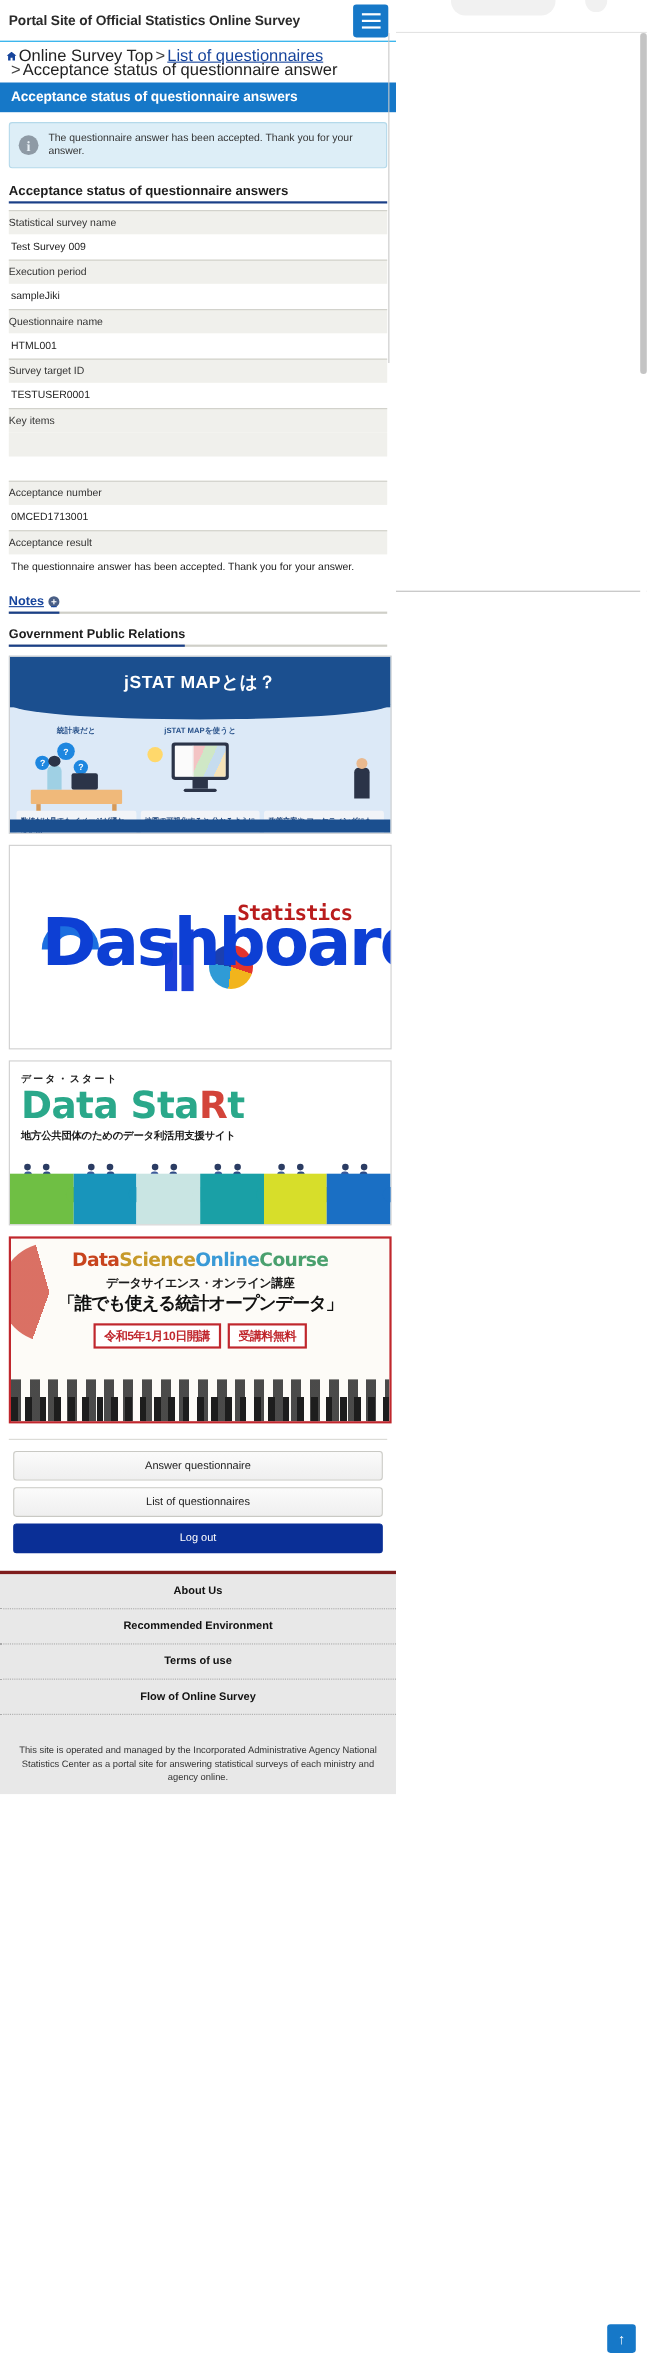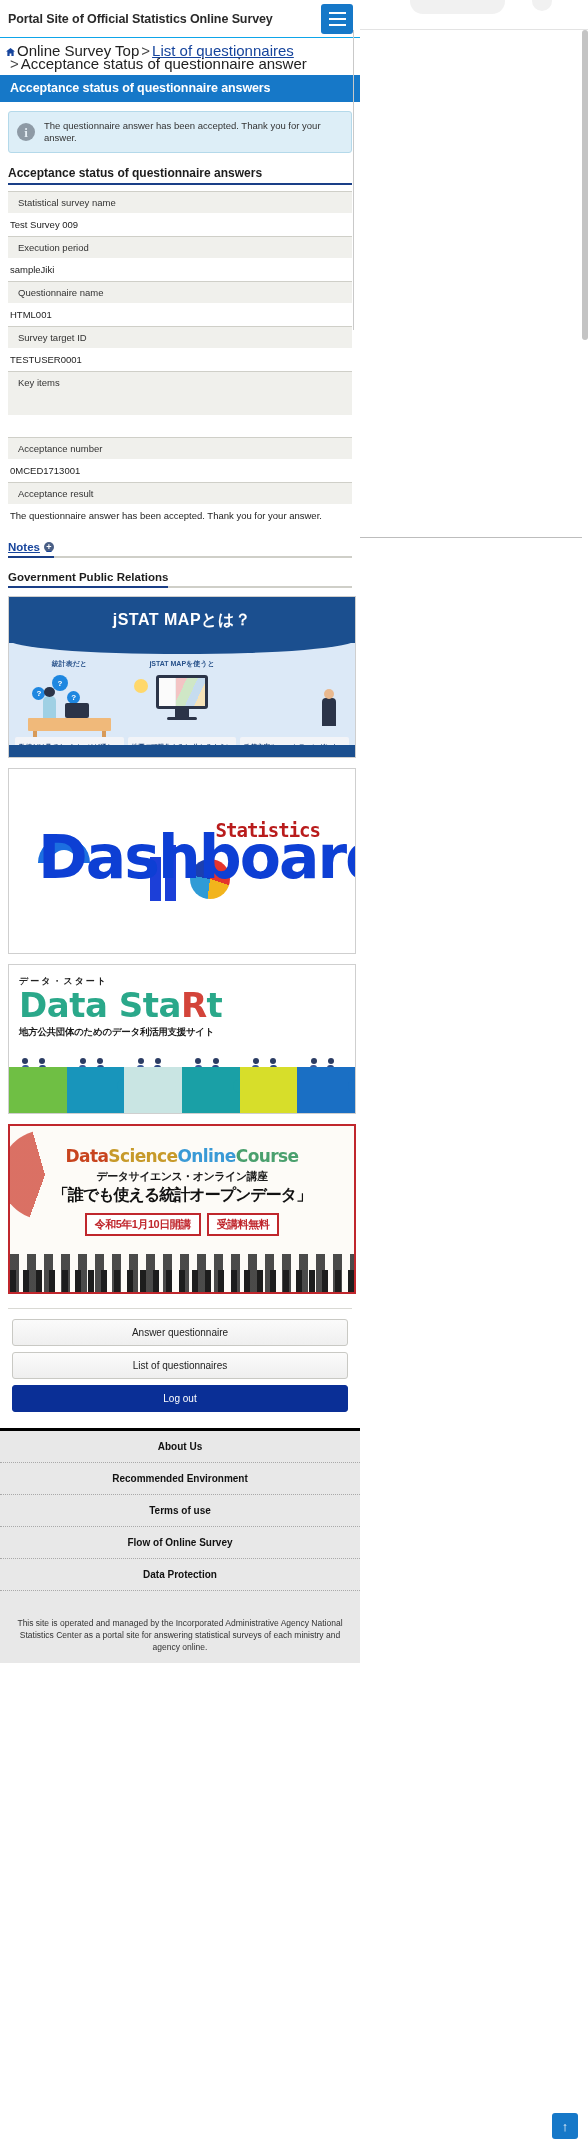--- a/index.html
+++ b/index.html
@@ -139,21 +139,21 @@
     border-bottom: 2px solid #1a3f87;
   }
 
   
   .kv-table { margin-top: 6px; }
   .kv-label {
     background: #f0f0ec;
     border-top: 1px solid #cfcfc8;
     font-size: 9.5px;
     color: #333;
-    padding: 5px 6px 5px 10px;
+    padding: 5px 6px 5px 0;
   }
   .kv-value {
     font-size: 9.5px;
     color: #222;
     padding: 5px 2px 5px 2px;
     min-height: 18px;
     line-height: 13px;
   }
   .kv-value.empty-block { min-height: 22px; }
   .kv-label.blank { padding: 11px 6px; background:#f0f0ec; border-top:none;}
@@ -342,21 +342,21 @@
   .b3-figs{position:absolute;left:0;right:0;bottom:30px;height:34px;display:flex;}
   .b3-fig{flex:1;position:relative;}
   .b3-fig i{position:absolute;bottom:0;width:7px;height:18px;background:#3c5a9a;border-radius:3px 3px 0 0;}
   .b3-fig i:nth-child(1){left:22%;}
   .b3-fig i:nth-child(2){left:52%;background:#2f4a85;}
   .b3-fig i::before{content:"";position:absolute;left:0.5px;top:-7px;width:6px;height:6px;border-radius:50%;background:#2b3c63;}
 
   
   .b4 { height: 170px; border: 2px solid #c0272d; background:#fdfbf7; position: relative; overflow:hidden;}
   .b4-title {
-    text-align:center; padding-top: 20px;
+    text-align:center; padding-top: 10px;
     font-size: 17px; font-weight: bold; letter-spacing: -0.6px;
     font-family: "DejaVu Sans", sans-serif;
   }
   .b4-title .o { color:#c8441e; }
   .b4-title .y { color:#c79a2a; }
   .b4-title .b { color:#3a9ad6; }
   .b4-title .g { color:#4aa06e; }
   .b4-jp1 { text-align:center; font-size: 11px; font-weight:bold; color:#1b1b1b; margin-top:3px; letter-spacing:-0.5px;}
   .b4-jp2 { text-align:center; font-size: 16px; font-weight:bold; color:#111; margin-top:1px; letter-spacing:-1px;}
   .b4-badges { display:flex; justify-content:center; gap:6px; margin-top:7px; }
@@ -399,21 +399,21 @@
   }
   .btn-primary {
     background: #0a2f96;
     border: 1px solid #0a2f96;
     color: #ffffff;
   }
 
   
   .footer {
     margin-top: 16px;
-    border-top: 3px solid #000000;
+    border-top: 3px solid #7f1d1d;
     background: #e8e8e8;
   }
   .footer-nav { list-style: none; margin: 0; padding: 0; }
   .footer-nav li {
     text-align: center;
     font-size: 10px;
     font-weight: bold;
     color: #111;
     padding: 10px 0;
     border-bottom: 1px dotted #a9a9a9;
@@ -678,21 +678,20 @@
         <button class="btn btn-primary">Log out</button>
       </div>
     </div>
 
     <div class="footer">
       <ul class="footer-nav">
         <li>About Us</li>
         <li>Recommended Environment</li>
         <li>Terms of use</li>
         <li>Flow of Online Survey</li>
-        <li>Data Protection</li>
       </ul>
       <div class="footer-note">This site is operated and managed by the Incorporated Administrative Agency National Statistics Center as a portal site for answering statistical surveys of each ministry and agency online.</div>
     </div>
 
   </div>
 
   <div class="v-divider"></div>
   <div class="scrollbar">
     <div class="scroll-thumb"></div>
   </div>

